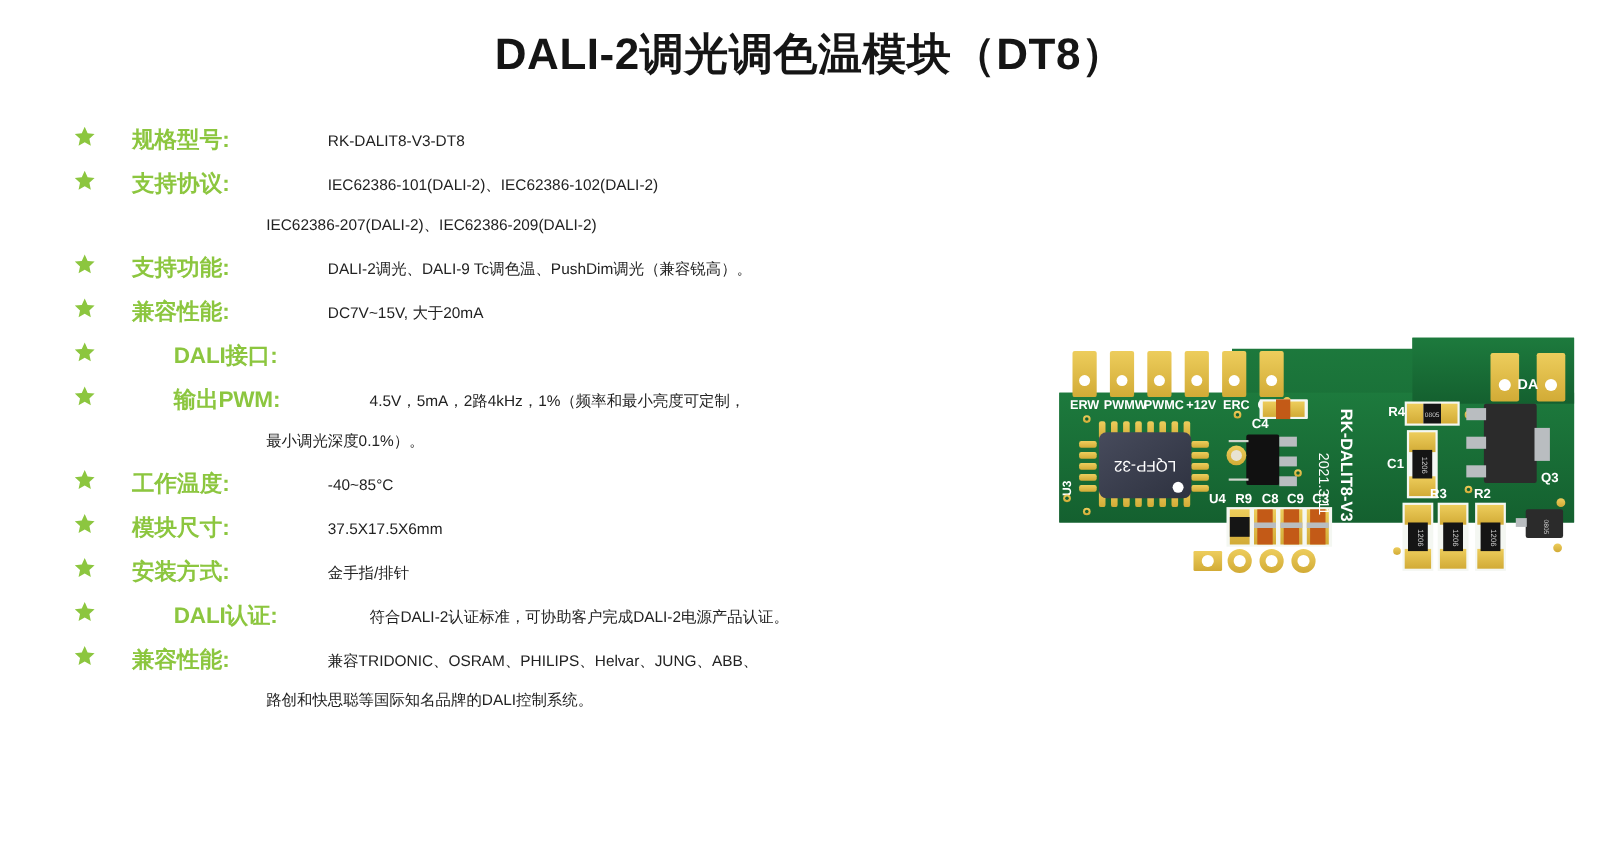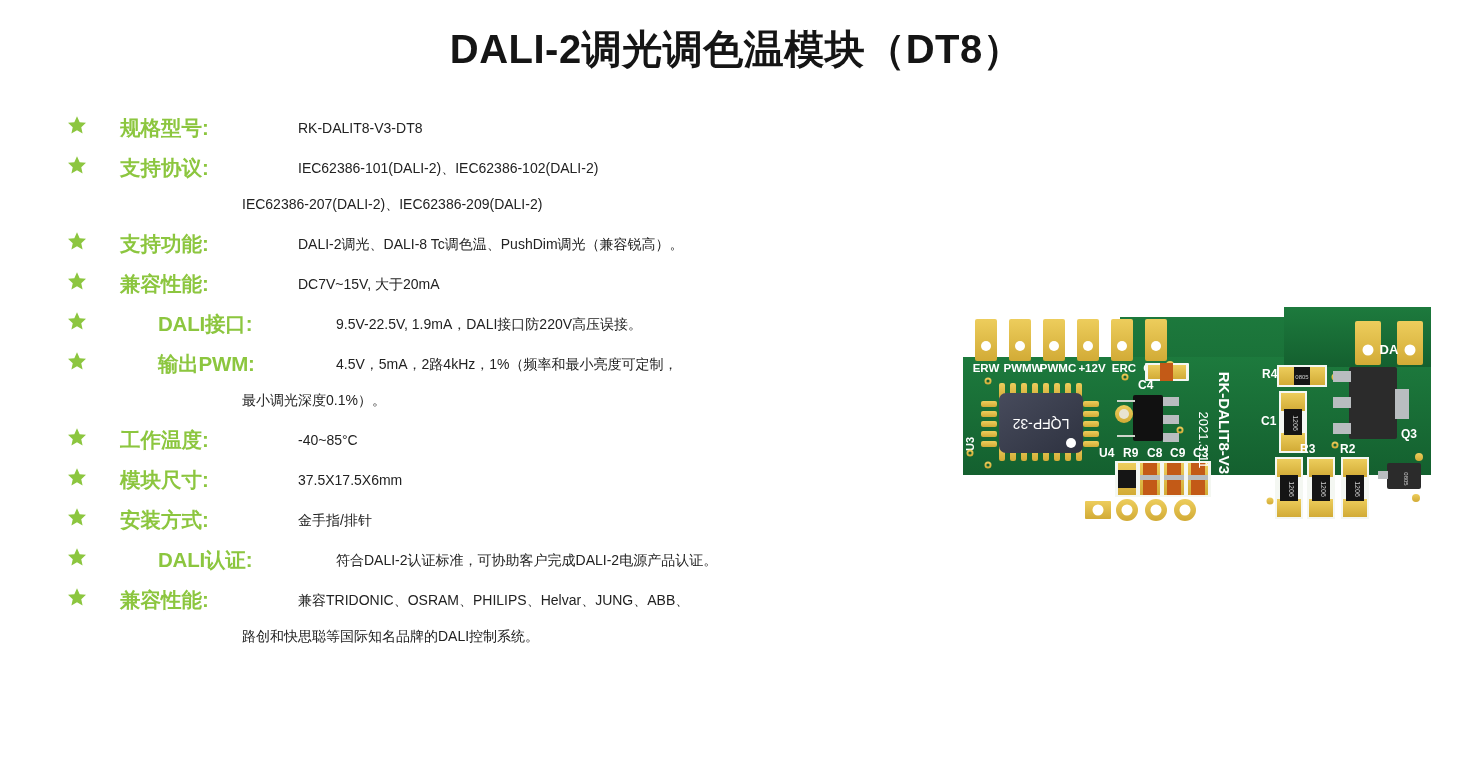--- a/index.html
+++ b/index.html
@@ -139,41 +139,40 @@
       <span class="spec-value">IEC62386-207(DALI-2)、IEC62386-209(DALI-2)</span>
     </div>
 
     <div class="spec-row gap-md">
       <span class="spec-star">
         <svg width="20" height="20" viewBox="0 0 24 24" aria-hidden="true">
             <polygon points="12,1.5 15.2,8.6 22.8,9.4 17.1,14.6 18.7,22.2 12,18.3 5.3,22.2 6.9,14.6 1.2,9.4 8.8,8.6" fill="#8CC63F"></polygon>
           </svg>
       </span>
       <span class="spec-label">支持功能:</span>
-      <span class="spec-value">DALI-2调光、DALI-8 Tc调色温、PushDim调光（兼容锐高）。</span>
+      <span class="spec-value">DALI-2调光、DALI-9 Tc调色温、PushDim调光（兼容锐高）。</span>
     </div>
 
     <div class="spec-row gap-md">
       <span class="spec-star">
         <svg width="20" height="20" viewBox="0 0 24 24" aria-hidden="true">
             <polygon points="12,1.5 15.2,8.6 22.8,9.4 17.1,14.6 18.7,22.2 12,18.3 5.3,22.2 6.9,14.6 1.2,9.4 8.8,8.6" fill="#8CC63F"></polygon>
           </svg>
       </span>
       <span class="spec-label">兼容性能:</span>
       <span class="spec-value">DC7V~15V, 大于20mA</span>
     </div>
 
     <div class="spec-row gap-md">
       <span class="spec-star">
         <svg width="20" height="20" viewBox="0 0 24 24" aria-hidden="true">
             <polygon points="12,1.5 15.2,8.6 22.8,9.4 17.1,14.6 18.7,22.2 12,18.3 5.3,22.2 6.9,14.6 1.2,9.4 8.8,8.6" fill="#8CC63F"></polygon>
           </svg>
       </span>
       <span class="spec-label lbl-wide">DALI接口:</span>
-      <span class="spec-value">9.5V-22.5V, 1.9mA，DALI接口防220V高压误接。</span>
     </div>
 
     <div class="spec-row gap-sm">
       <span class="spec-star">
         <svg width="20" height="20" viewBox="0 0 24 24" aria-hidden="true">
             <polygon points="12,1.5 15.2,8.6 22.8,9.4 17.1,14.6 18.7,22.2 12,18.3 5.3,22.2 6.9,14.6 1.2,9.4 8.8,8.6" fill="#8CC63F"></polygon>
           </svg>
       </span>
       <span class="spec-label lbl-wide">输出PWM:</span>
       <span class="spec-value">4.5V，5mA，2路4kHz，1%（频率和最小亮度可定制，</span>

